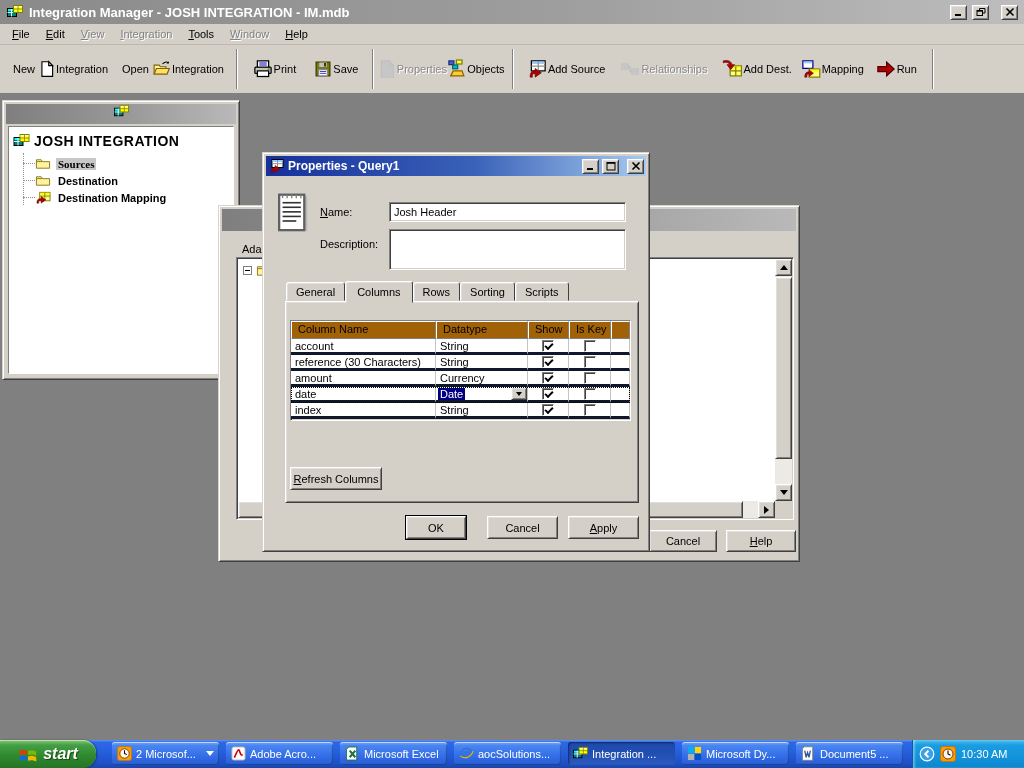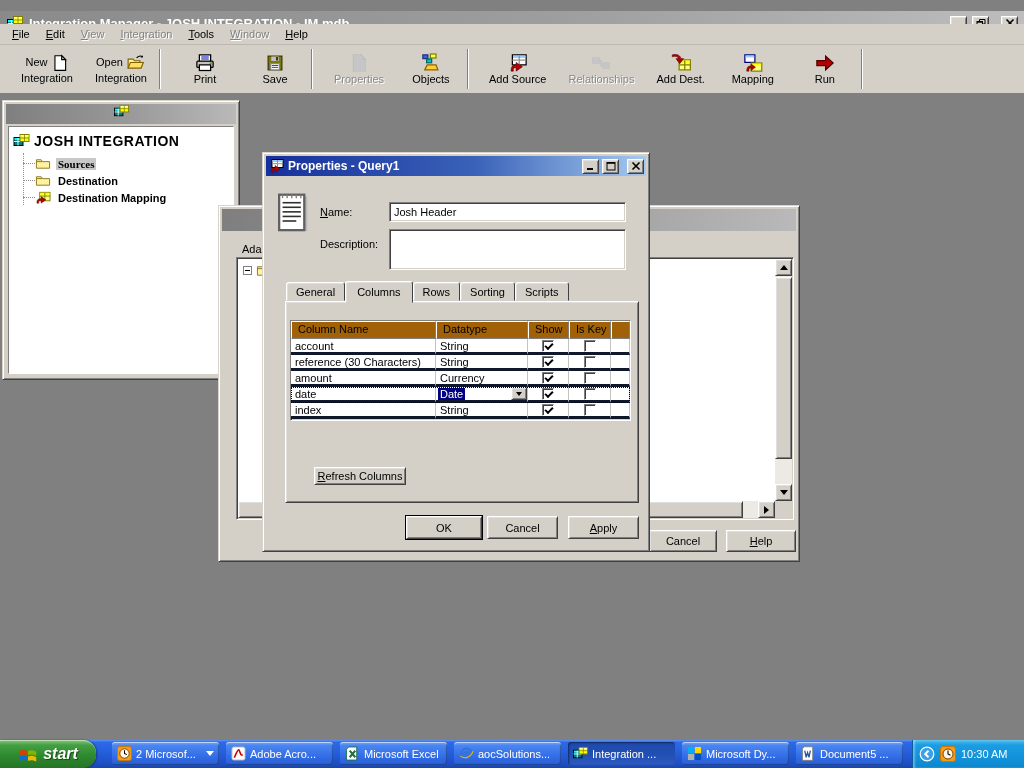--- a/index.html
+++ b/index.html
@@ -21,29 +21,29 @@
   .cap-btn { width:17px; height:15px; display:flex; align-items:center; justify-content:center; flex:0 0 auto; }
   .cap-spacer { width:2px; flex:0 0 auto; }
   .title-text { flex:1 1 auto; overflow:hidden; text-overflow:ellipsis; }
   .accel { display:inline-block; }
   .accel::first-letter { text-decoration:underline; }
   .ic { display:inline-block; vertical-align:middle; flex:0 0 auto; }
 
   
   .main-titlebar { position:absolute; left:0; top:0; width:1024px; height:24px;
          background:linear-gradient(90deg,#8A8A8A 0%,#9E9E9E 55%,#BDBDBD 100%);
-         display:flex; align-items:center; gap:5px; padding:0 6px; color:#fff; font-weight:bold; font-size:13px;margin-top:11px; }
+         display:flex; align-items:center; gap:5px; padding:0 6px; color:#fff; font-weight:bold; font-size:13px; }
   .menubar { position:absolute; left:0; top:24px; width:1024px; height:21px; background:#D4D0C8;
          display:flex; align-items:center; padding-left:4px; border-bottom:1px solid #BCB8B0; }
   .menu-item { padding:2px 8px; }
   .menu-item.disabled { color:#828282; text-shadow:1px 1px 0 #fff; }
   .toolbar { position:absolute; left:0; top:45px; width:1024px; height:49px; background:#D4D0C8;
          display:flex; align-items:center; padding-left:6px; border-bottom:1px solid #808080; }
-  .tbtn { height:44px; display:flex; flex-direction:column; align-items:center; justify-content:center;
-         padding:0 7px; line-height:13px;margin-left:8px; }
+  .tbtn { height:44px; display:flex; flex-direction:row; align-items:center; justify-content:center;
+         padding:0 7px; line-height:13px; }
   .tbtn .r1 { display:flex; align-items:center; gap:3px; }
   .tbtn.disabled { color:#8A8A8A; text-shadow:1px 1px 0 #fff; }
   .tbtn.disabled svg { filter:grayscale(1) brightness(1.45) contrast(.55); }
   .tsep { width:2px; height:40px; margin:0 5px; border-left:1px solid #808080; border-right:1px solid #fff; }
   .mdi { position:absolute; left:0; top:94px; width:1024px; height:646px; background:#808080; }
 
   
   .int-client { position:absolute; left:5px; top:25px; right:5px; bottom:5px; background:#fff;
          border:1px solid; border-color:#808080 #fff #fff #808080; overflow:hidden; }
   .tree-root { display:flex; align-items:center; gap:4px; margin:6px 2px 2px 4px; font-weight:bold; font-size:14px; letter-spacing:.5px; }
@@ -615,24 +615,24 @@
         <span class="td c-show">
             <span class="cb checked"></span>
           </span>
         <span class="td c-key">
             <span class="cb"></span>
           </span>
         <span class="td c-fill"></span>
       </div>
     </div>
 
-    <div class="push btn3d" style="position:absolute; left:27px; top:314px; width:92px; height:18px;margin-left:24px;">
+    <div class="push btn3d" style="position:absolute; left:27px; top:314px; width:92px; height:23px;">
       <span class="accel">Refresh Columns</span>
     </div>
-    <div class="push btn3d default-ring" style="position:absolute; left:143px; top:363px; width:76px; height:23px;">
+    <div class="push btn3d default-ring" style="position:absolute; left:143px; top:363px; width:60px; height:23px;">
       <span>OK</span>
     </div>
     <div class="push btn3d" style="position:absolute; left:224px; top:363px; width:71px; height:23px;">
       <span>Cancel</span>
     </div>
     <div class="push btn3d" style="position:absolute; left:305px; top:363px; width:71px; height:23px;">
       <span class="accel">Apply</span>
     </div>
   </div>
 

